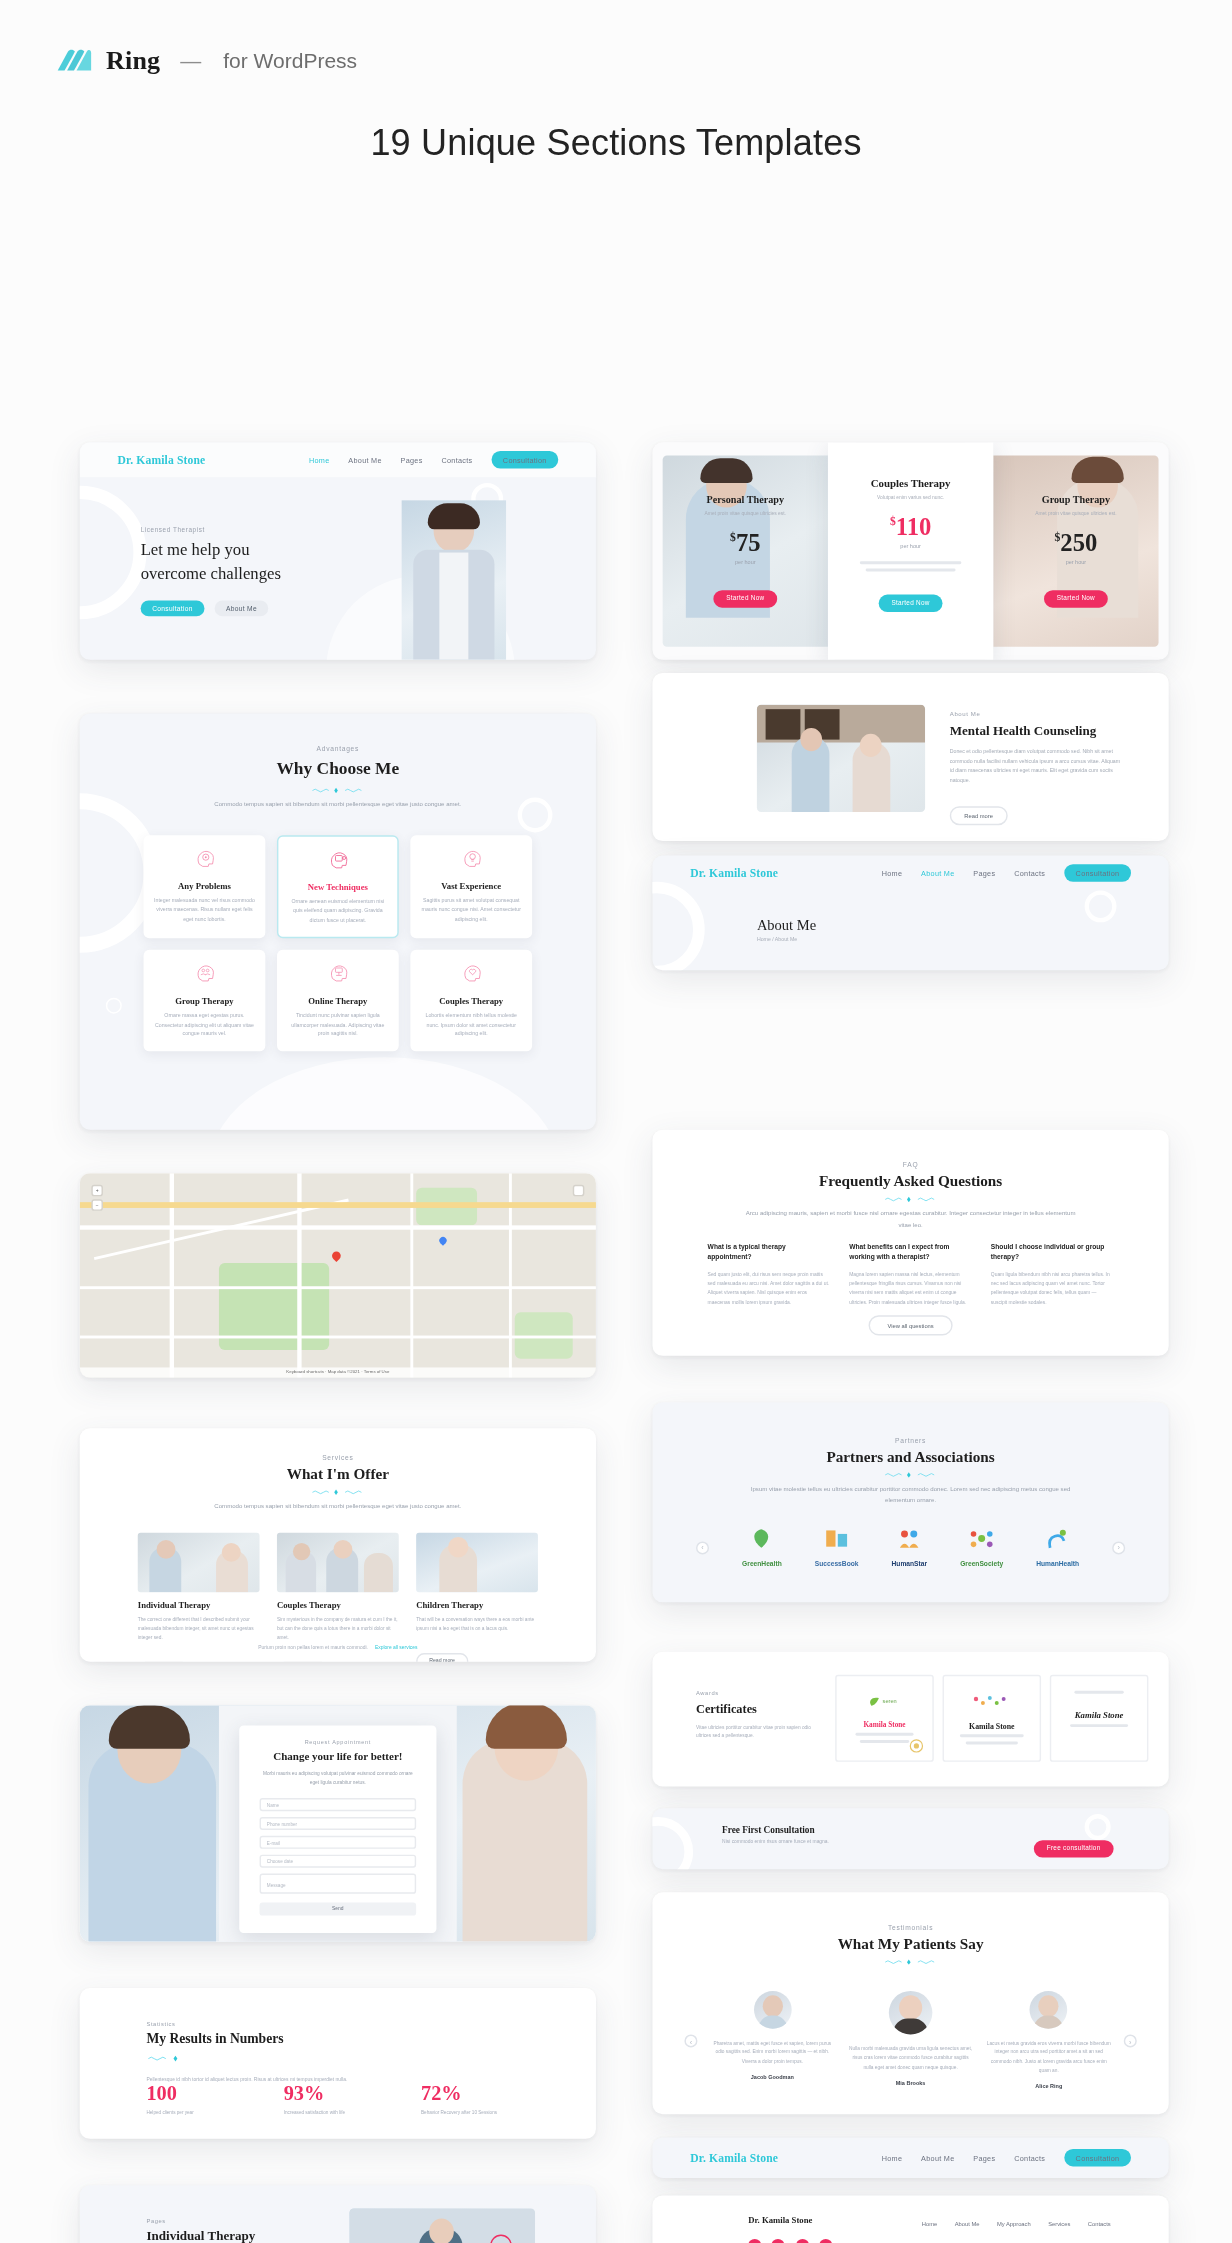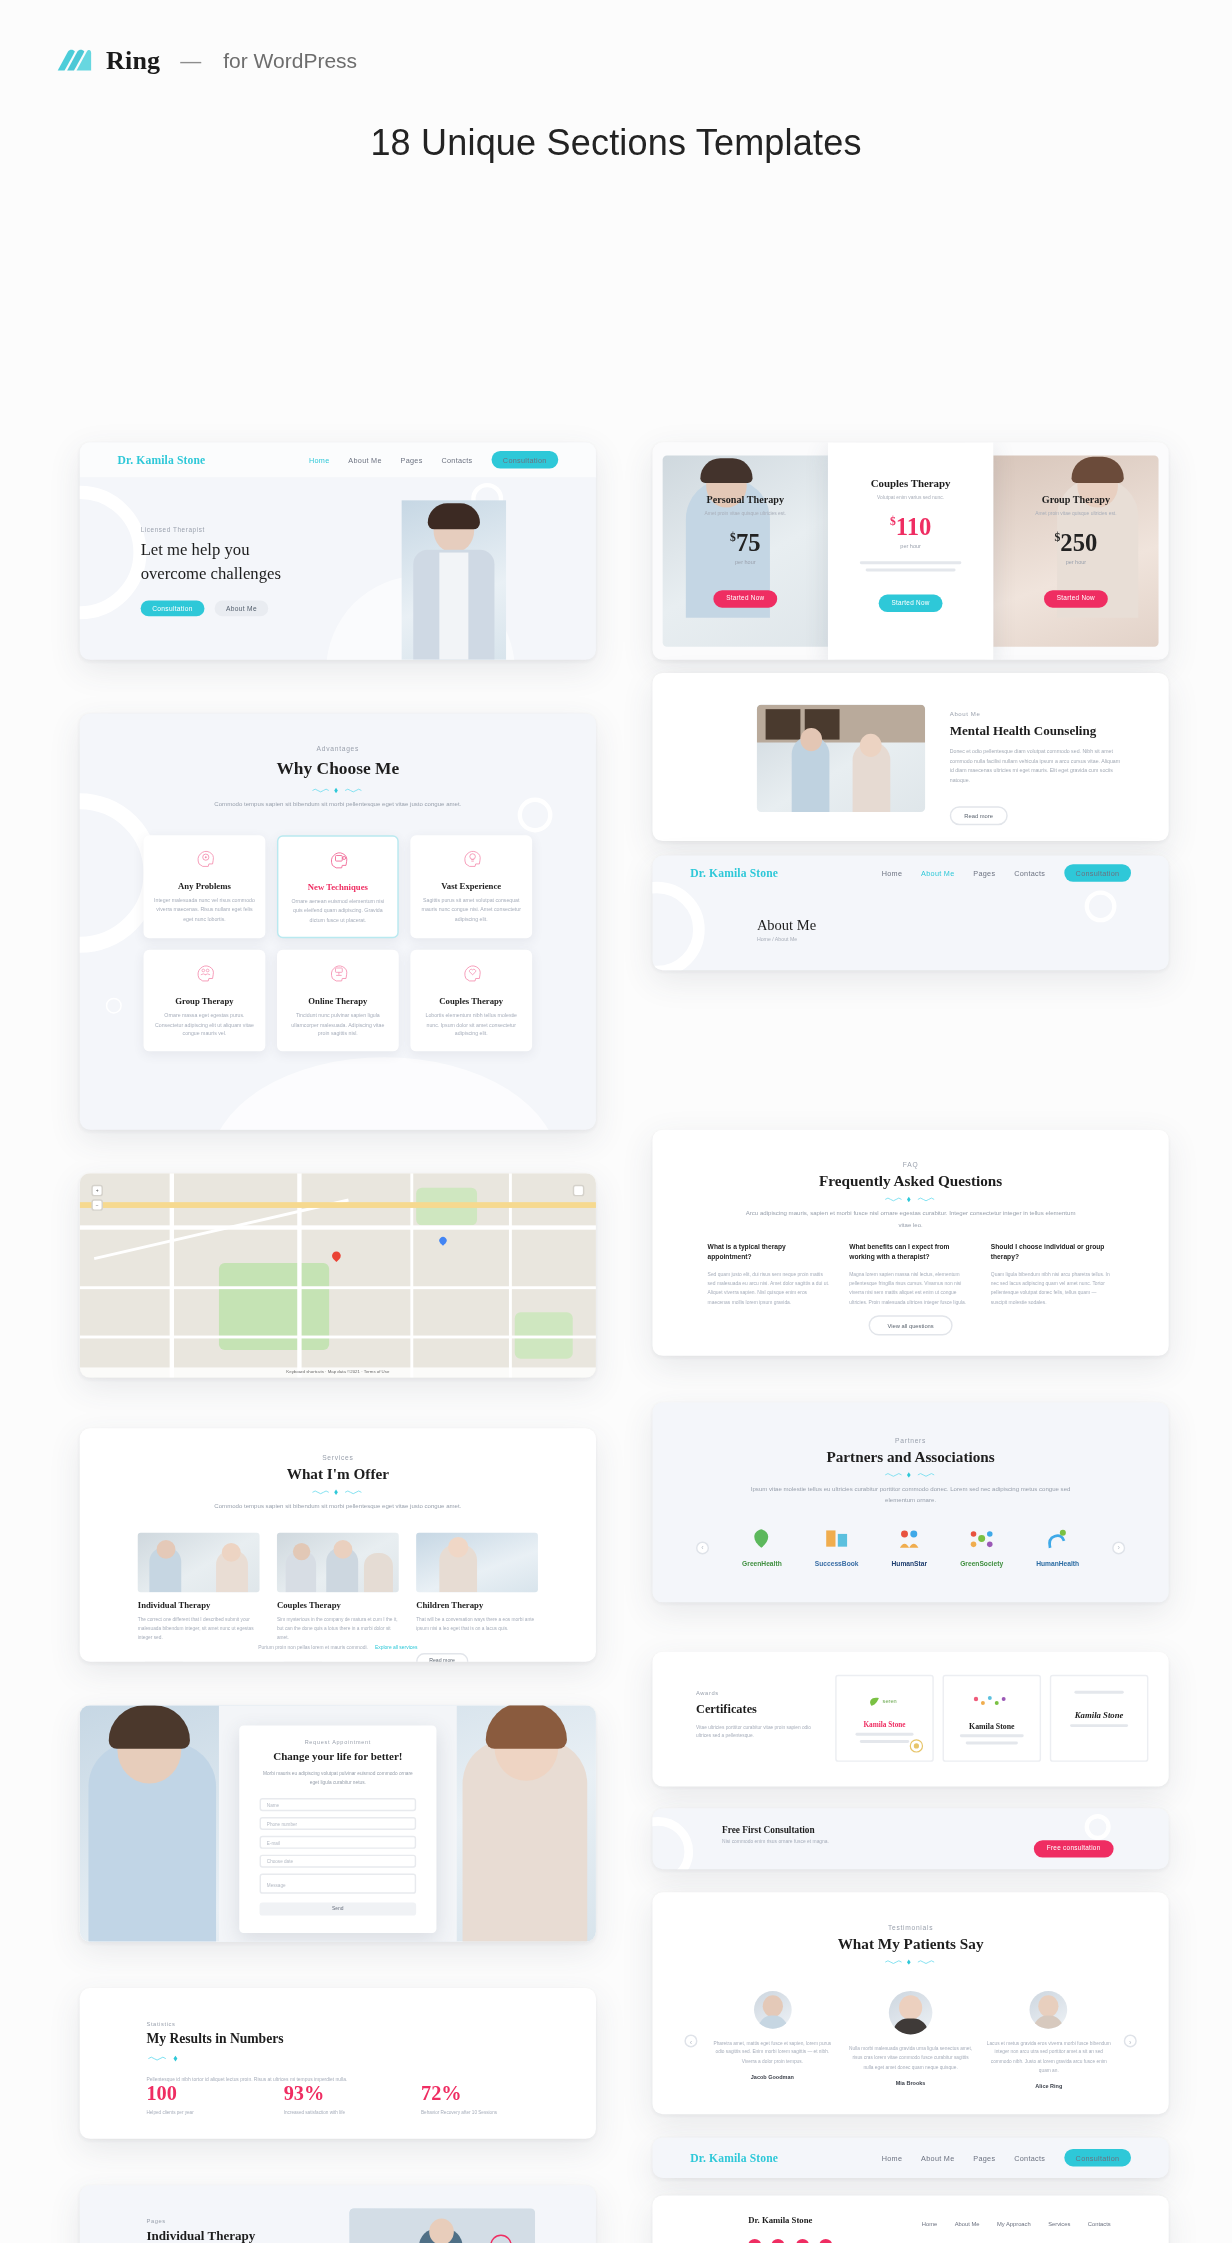--- a/index.html
+++ b/index.html
@@ -104,21 +104,21 @@
       <path d="M2 26 L14 4 C16 1 20 1 22 4 L20 8 L10 26 Z" fill="#4ccdd9"></path>
       <path d="M13 26 L25 4 C27 1 31 1 33 4 L31 8 L21 26 Z" fill="#3ec3d2" opacity=".92"></path>
       <path d="M24 26 L36 4 C38 1 41 2 41 6 L41 26 Z" fill="#57d3dd" opacity=".9"></path>
     </svg>
   </span>
   <span class="logo-word">Ring</span>
   <span class="logo-dash">—</span>
   <span class="logo-sub">for WordPress</span>
 </div>
 
-<div class="page-title">18 Unique Sections Templates</div>
+<div class="page-title">19 Unique Sections Templates</div>
 
 <div class="grid" style="transform: scale(1.45); transform-origin: left top; width: 849.655px; height: 1480px;">
 
   <div class="card tinted" style="left:55px; top:163px; width:356px; height:150px;">
     <div class="blob" style="left:-46px; top:30px; width:92px; height:92px; border:9px solid #fff; background:transparent;"></div>
     <div class="ring" style="left:270px; top:28px; width:22px; height:22px;"></div>
     <div class="blob" style="left:170px; top:92px; width:130px; height:130px; opacity:.55;"></div>
     <div class="mininav" style="height:24px; background:#fbfcfd;">
       <span class="brand">Dr. Kamila Stone</span>
       <span class="navlinks">

